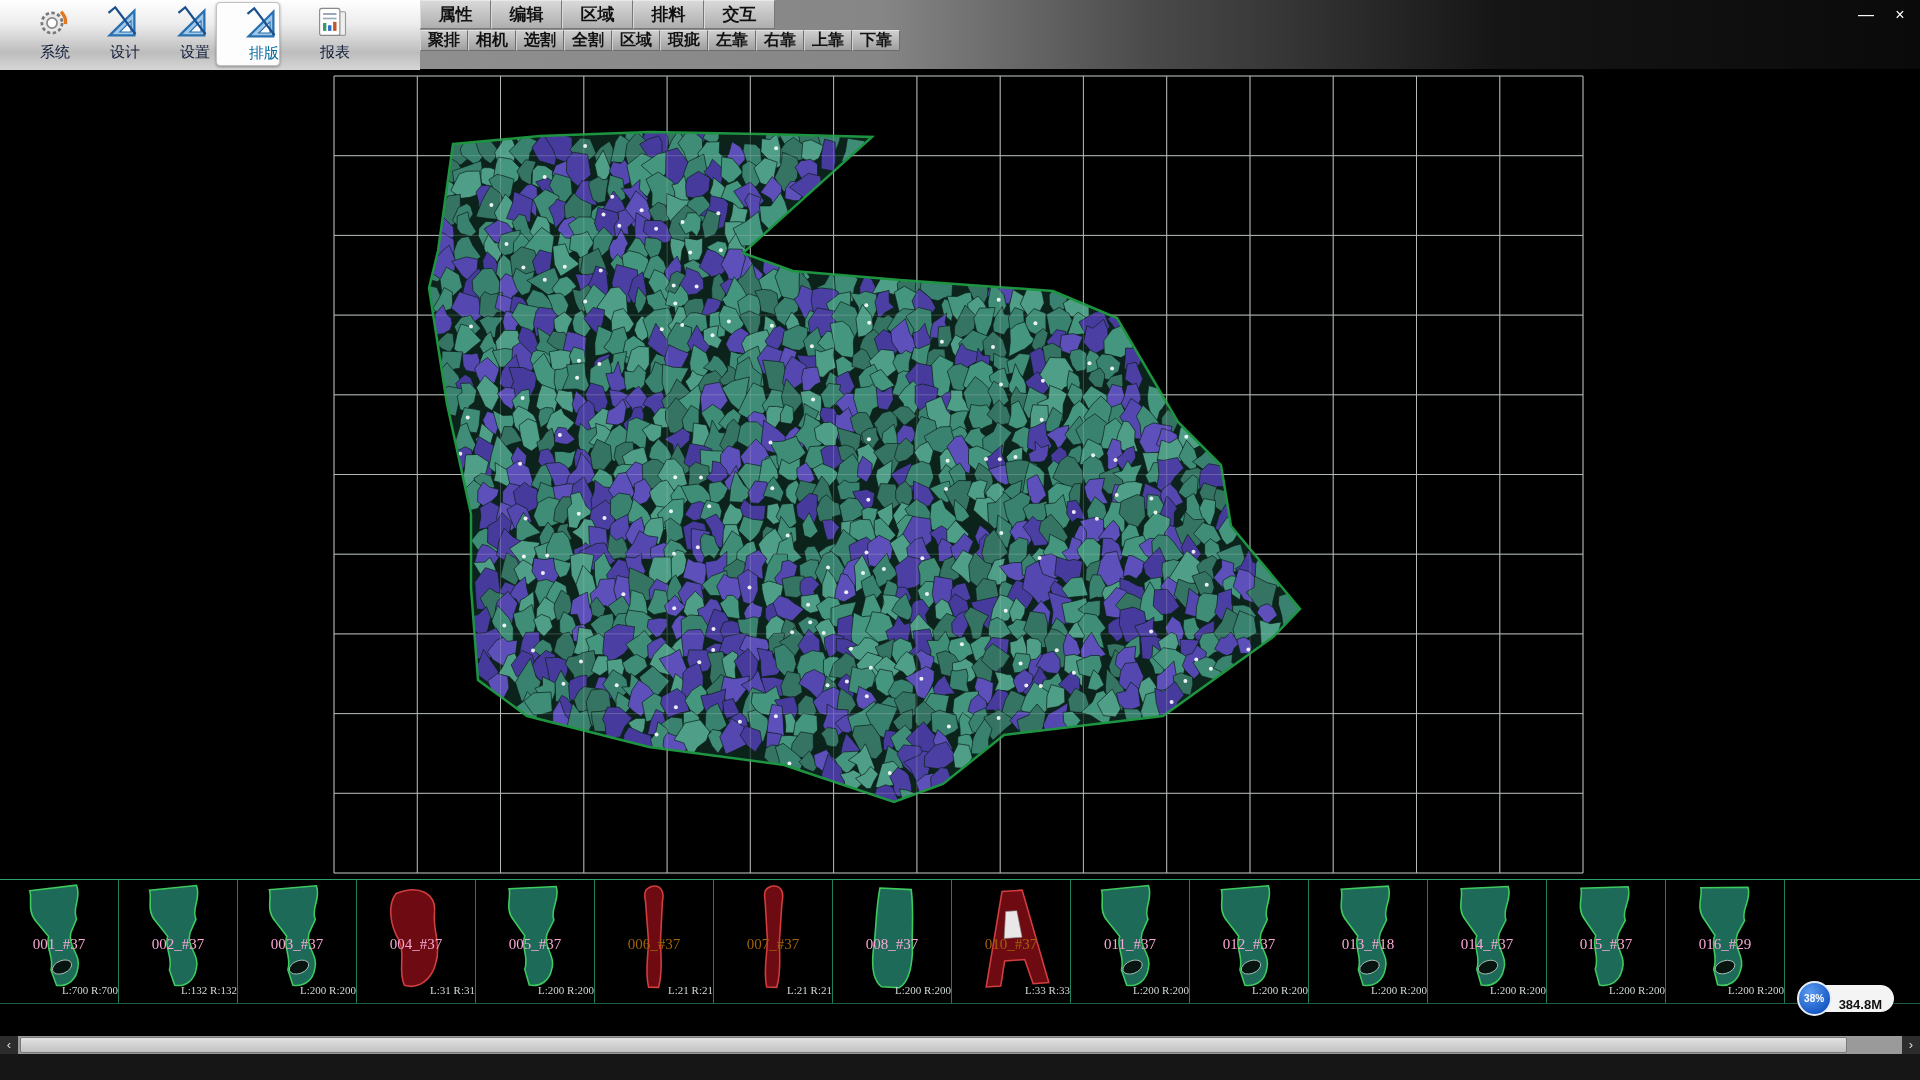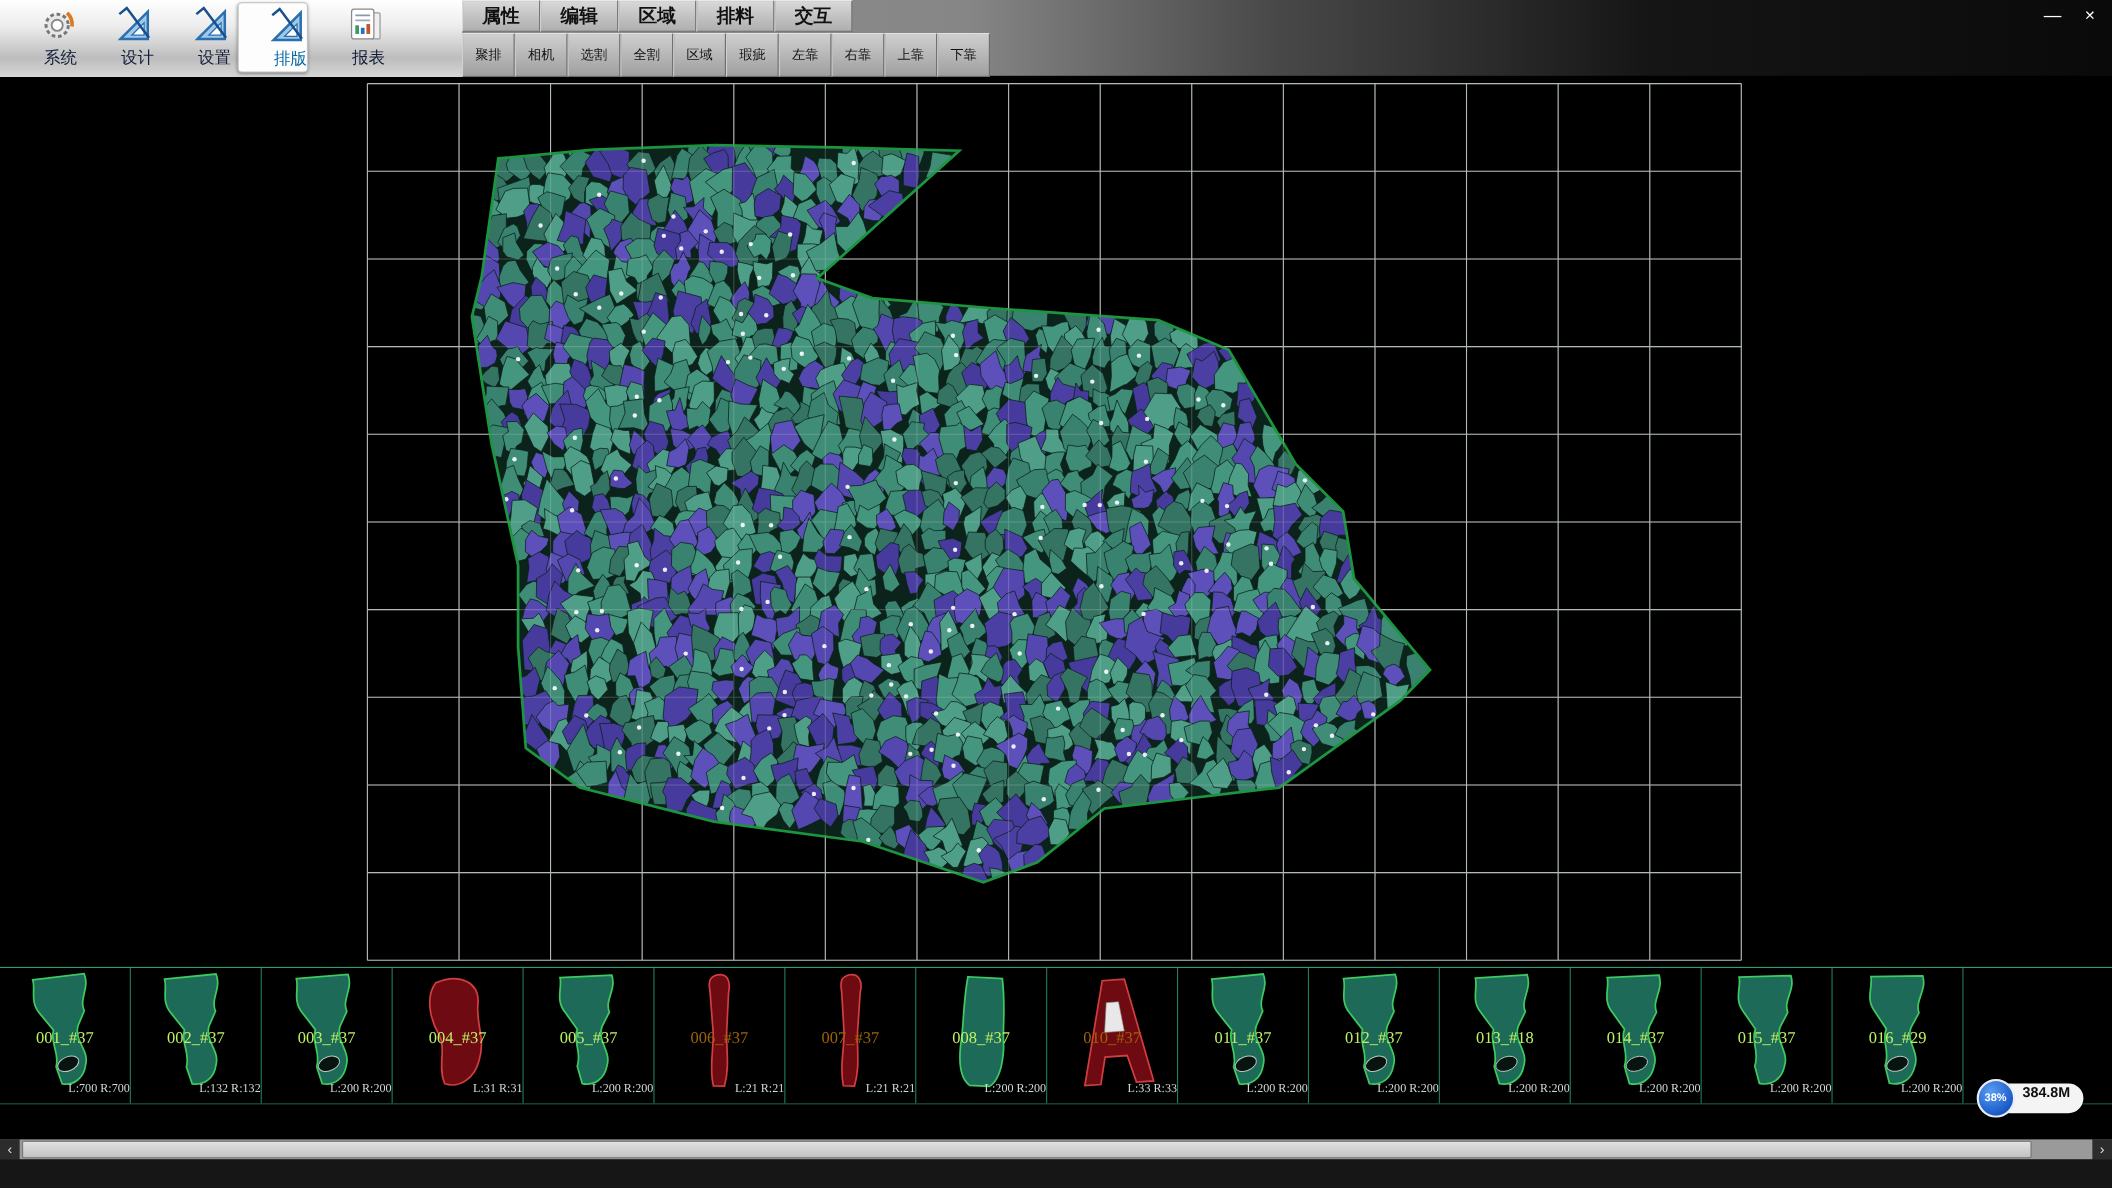--- a/index.html
+++ b/index.html
@@ -22,22 +22,22 @@
   .big-btn .blabel { font-size:15px; color:#101c38; margin-top:2px;
     font-family:"Liberation Serif", serif; }
   .big-btn.active .blabel { color:#0369a1; }
 
   .menus { position:absolute; top:0; left:420px; height:70px; }
   .menu-row { display:flex; }
   .tabbtn { width:71px; height:29px; display:flex; align-items:center; justify-content:center;
     font-size:17px; font-weight:bold; color:#111; font-family:"Liberation Serif", serif;
     background:linear-gradient(180deg,#d9d9d9,#aeaeae);
     border:1px solid #777; border-top-color:#e9e9e9; border-left-color:#dadada; cursor:default; }
-  .toolbtn { width:48px; height:40px; display:flex; align-items:center; justify-content:center;
-    font-size:12px; font-weight:normal; color:#111; font-family:"Liberation Serif", serif;
+  .toolbtn { width:48px; height:21px; display:flex; align-items:center; justify-content:center;
+    font-size:16px; font-weight:bold; color:#111; font-family:"Liberation Serif", serif;
     background:linear-gradient(180deg,#cfcfcf,#9f9f9f);
     border:1px solid #6d6d6d; border-top-color:#e4e4e4; border-left-color:#d2d2d2; cursor:default; }
   .row2 { margin-top:1px; }
 
   .win-controls { position:absolute; top:5px; right:8px; display:flex; gap:10px; }
   .win-btn { width:24px; height:20px; color:#fff; font-size:16px; line-height:20px;
     text-align:center; cursor:default; }
 
   
   .canvas { position:absolute; top:70px; left:0; width:1920px; height:809px; background:#000; }
@@ -45,28 +45,28 @@
 
   
   .parts-strip { position:absolute; top:879px; left:0; width:1920px; height:125px;
     background:#000; border-top:1px solid #2f9e6e; border-bottom:1px solid #1e5d46;
     display:flex; }
   .pcell { position:relative; flex:0 0 119px; height:100%; border-right:1px solid #1e7d5a;
     overflow:hidden; cursor:default; }
   .pshape { position:absolute; top:2px; left:10px; width:100px; height:112px; }
   .pname { position:absolute; bottom:50px; left:0; width:100%; text-align:center;
     font-size:15px; font-family:"Liberation Serif", serif; z-index:2; }
-  .pname.gray { color:#bef264; } .pname.green { color:#a16207; }
+  .pname.gray { color:#f9a8d4; } .pname.green { color:#a16207; }
   .pinfo { position:absolute; bottom:7px; left:0; width:100%; text-align:right;
     font-size:11px; color:#cfd9d4; font-family:"Liberation Serif", serif; z-index:2; }
 
   
   .status-float { position:absolute; top:985px; right:26px; z-index:5; }
   .mem-pill { position:relative; height:27px; min-width:74px; padding:0 12px 0 26px;
-    background:#f4f4f4; border-radius:14px; display:flex; align-items:flex-start; justify-content:flex-end;
+    background:#f4f4f4; border-radius:14px; display:flex; align-items:flex-end; justify-content:flex-end;
     font-size:13px; font-weight:bold; color:#111; box-shadow:0 1px 3px rgba(0,0,0,.5); }
   .prog-circle { position:absolute; left:-16px; top:-4px; width:35px; height:35px; border-radius:50%;
     background:radial-gradient(circle at 35% 30%,#5a9cf2,#1757c4 75%); border:2px solid #e8eef8;
     color:#fff; font-size:10px; display:flex; align-items:center; justify-content:center; }
 
   
   .hscroll { position:absolute; top:1036px; left:0; width:1920px; height:18px;
     background:#8f8f8f; display:flex; }
   .scroll-arrow { width:18px; height:18px; background:#2c2c2c; color:#ddd; font-size:13px;
     line-height:17px; text-align:center; cursor:default; }

